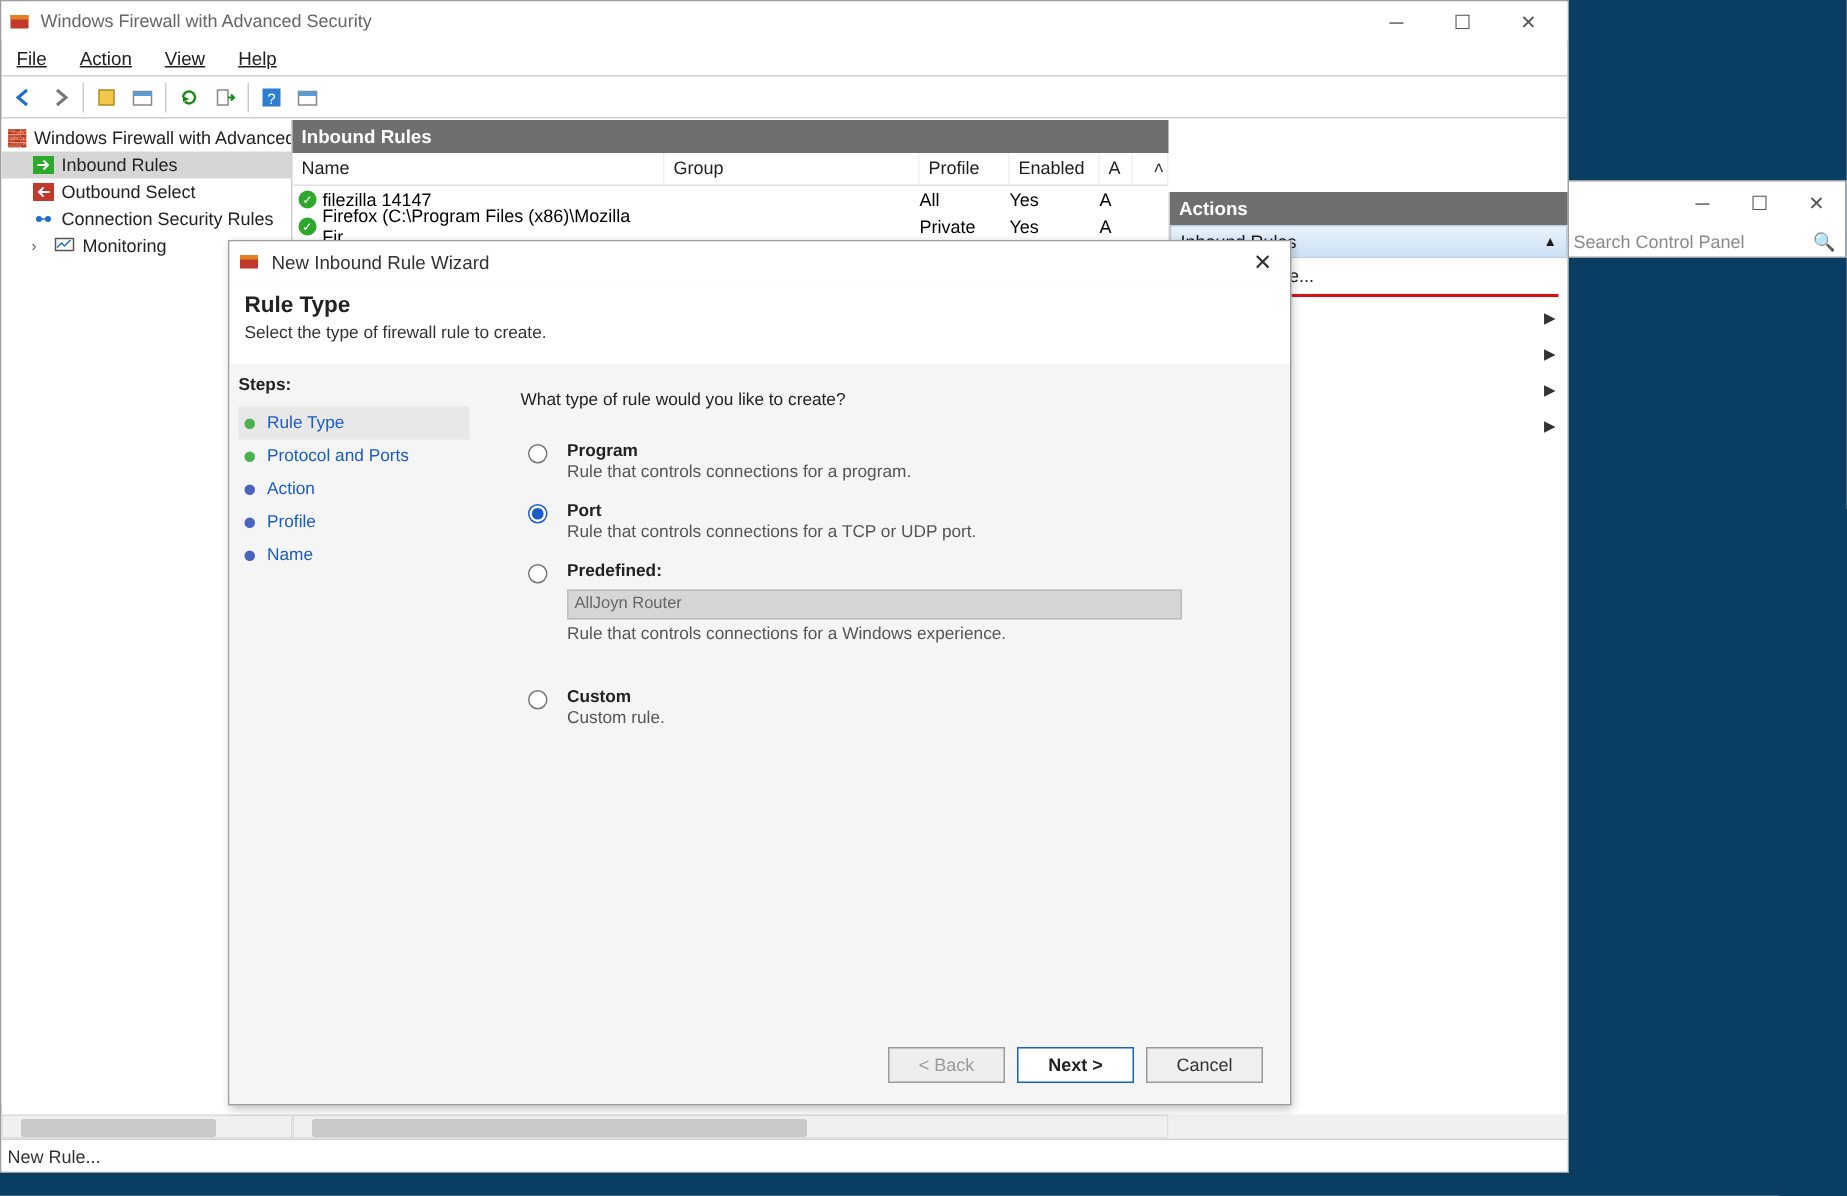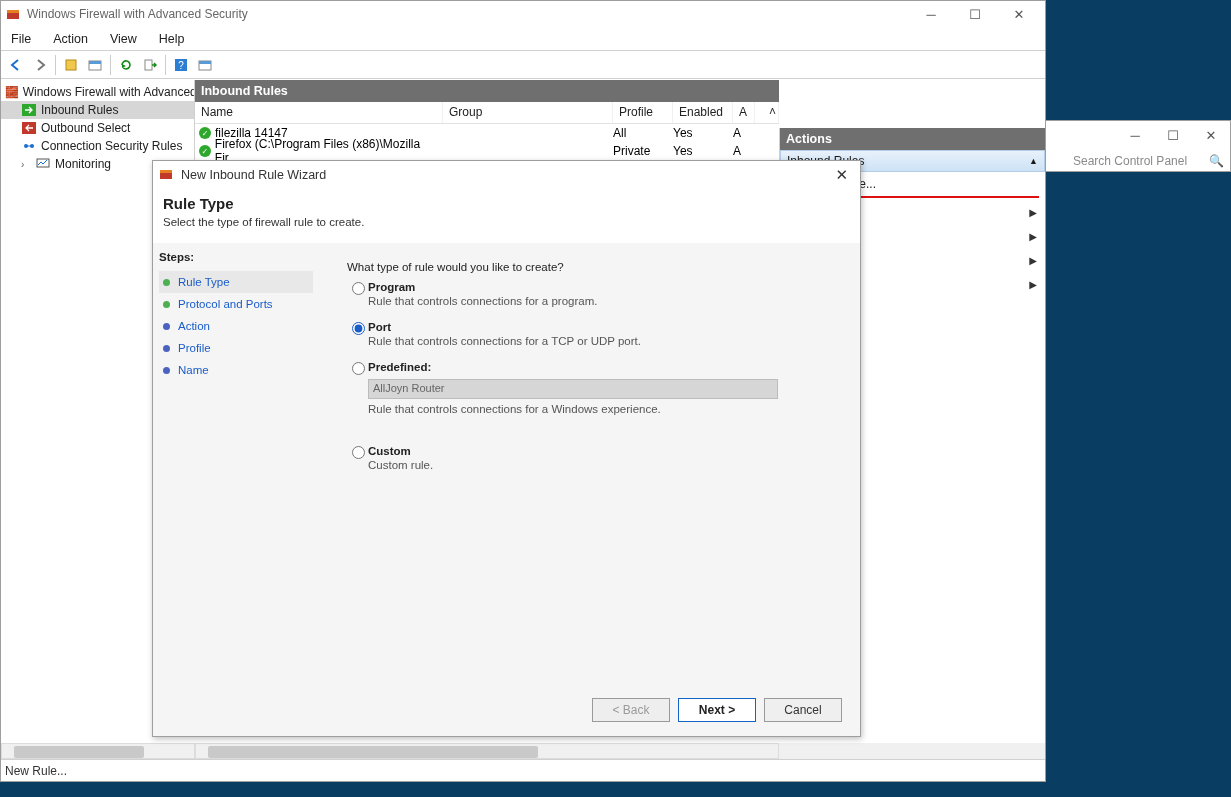--- a/index.html
+++ b/index.html
@@ -10,21 +10,21 @@
   }
   .titlebar{
     height:26px; display:flex; align-items:center; padding:0 4px;
     font-size:12px; color:#666; background:#fff;
   }
   .titlebar .ticon{ width:16px; height:16px; margin-right:6px; display:inline-flex; align-items:center; justify-content:center; }
   .winctrl{ margin-left:auto; display:flex; }
   .winctrl div{ width:44px; height:26px; display:flex; align-items:center; justify-content:center; font-size:13px; color:#555;} 
   .menubar{
     height:24px; border-bottom:1px solid #d0d0d0; display:flex; align-items:center;
-    font-size:12.5px; padding:0 6px; gap:14px; color:#222;
+    font-size:12.5px; padding:0 6px; gap:14px; color:#222;text-decoration:underline;
   }
   .menubar span{ padding:2px 4px; }
   .toolbar{
     height:28px; border-bottom:1px solid #d0d0d0; display:flex; align-items:center; gap:2px;
     padding:0 4px;
   }
   .tbtn{ width:22px; height:22px; display:flex; align-items:center; justify-content:center; font-size:13px;}
   .tsep{ width:1px; height:20px; background:#ccc; margin:0 2px;}
   .workspace{
     position:absolute; left:0; right:0; top:79px; bottom:45px; display:flex;
@@ -94,21 +94,20 @@
   .cp-window{
     position:absolute; left:1042px; top:120px; width:189px; height:52px;
     background:#fff; border:1px solid #9e9e9e;
   }
   .cp-title{ height:28px; display:flex; align-items:center;}
   .cp-title .winctrl{ margin-left:auto;}
   .cp-title .winctrl div{ width:38px; height:28px;}
   .cp-search{
     height:24px; display:flex; align-items:center; padding:0 6px; font-size:12px; color:#8a8a8a;
     gap:6px;
-    margin-left:24px;
   }
 
   
   .wizard{
     position:absolute; left:152px; top:160px; width:709px; height:577px;
     background:#f5f5f5; border:1px solid #9e9e9e; box-shadow:1px 2px 6px rgba(0,0,0,.25);
   }
   .wiz-title{
     height:28px; background:#fff; display:flex; align-items:center; padding:0 6px;
     font-size:12.5px; color:#333;
@@ -129,22 +128,22 @@
   .step.cur{ background:#e8e8e8;}
   .dot{ width:7px; height:7px; border-radius:50%; }
   .step .label{ color:#1a5cc8; }
   .step.cur .label{ color:#1a5cc8; }
   .dot.g{ background:#4caf50;}
   .dot.b{ background:#4a62c0;}
   .main{
     flex:1; background:#f5f5f5; padding:18px 24px 0 28px; font-size:11.5px; color:#222;
     position:relative;
   }
-  .q{ margin-bottom:8px;}
-  .opt{ margin-bottom:14px; display:flex; align-items:flex-start; }
+  .q{ margin-bottom:22px;}
+  .opt{ margin-bottom:14px; display:flex; align-items:flex-start; gap:10px;}
   .opt input[type=radio]{ margin-top:1px; accent-color:#1a5cc8; width:13px; height:13px;}
   .opt .lbl{ font-weight:700;}
   .opt .desc{ color:#555; font-weight:400; margin-top:2px;}
   .predef-select{
     width:410px; height:20px; background:#d6d6d6; border:1px solid #bcbcbc;
     margin:6px 0 4px 0; font-size:11px; padding:2px 4px; color:#666;
   }
   .wiz-buttons{
     position:absolute; right:18px; bottom:14px; display:flex; gap:8px;
   }

